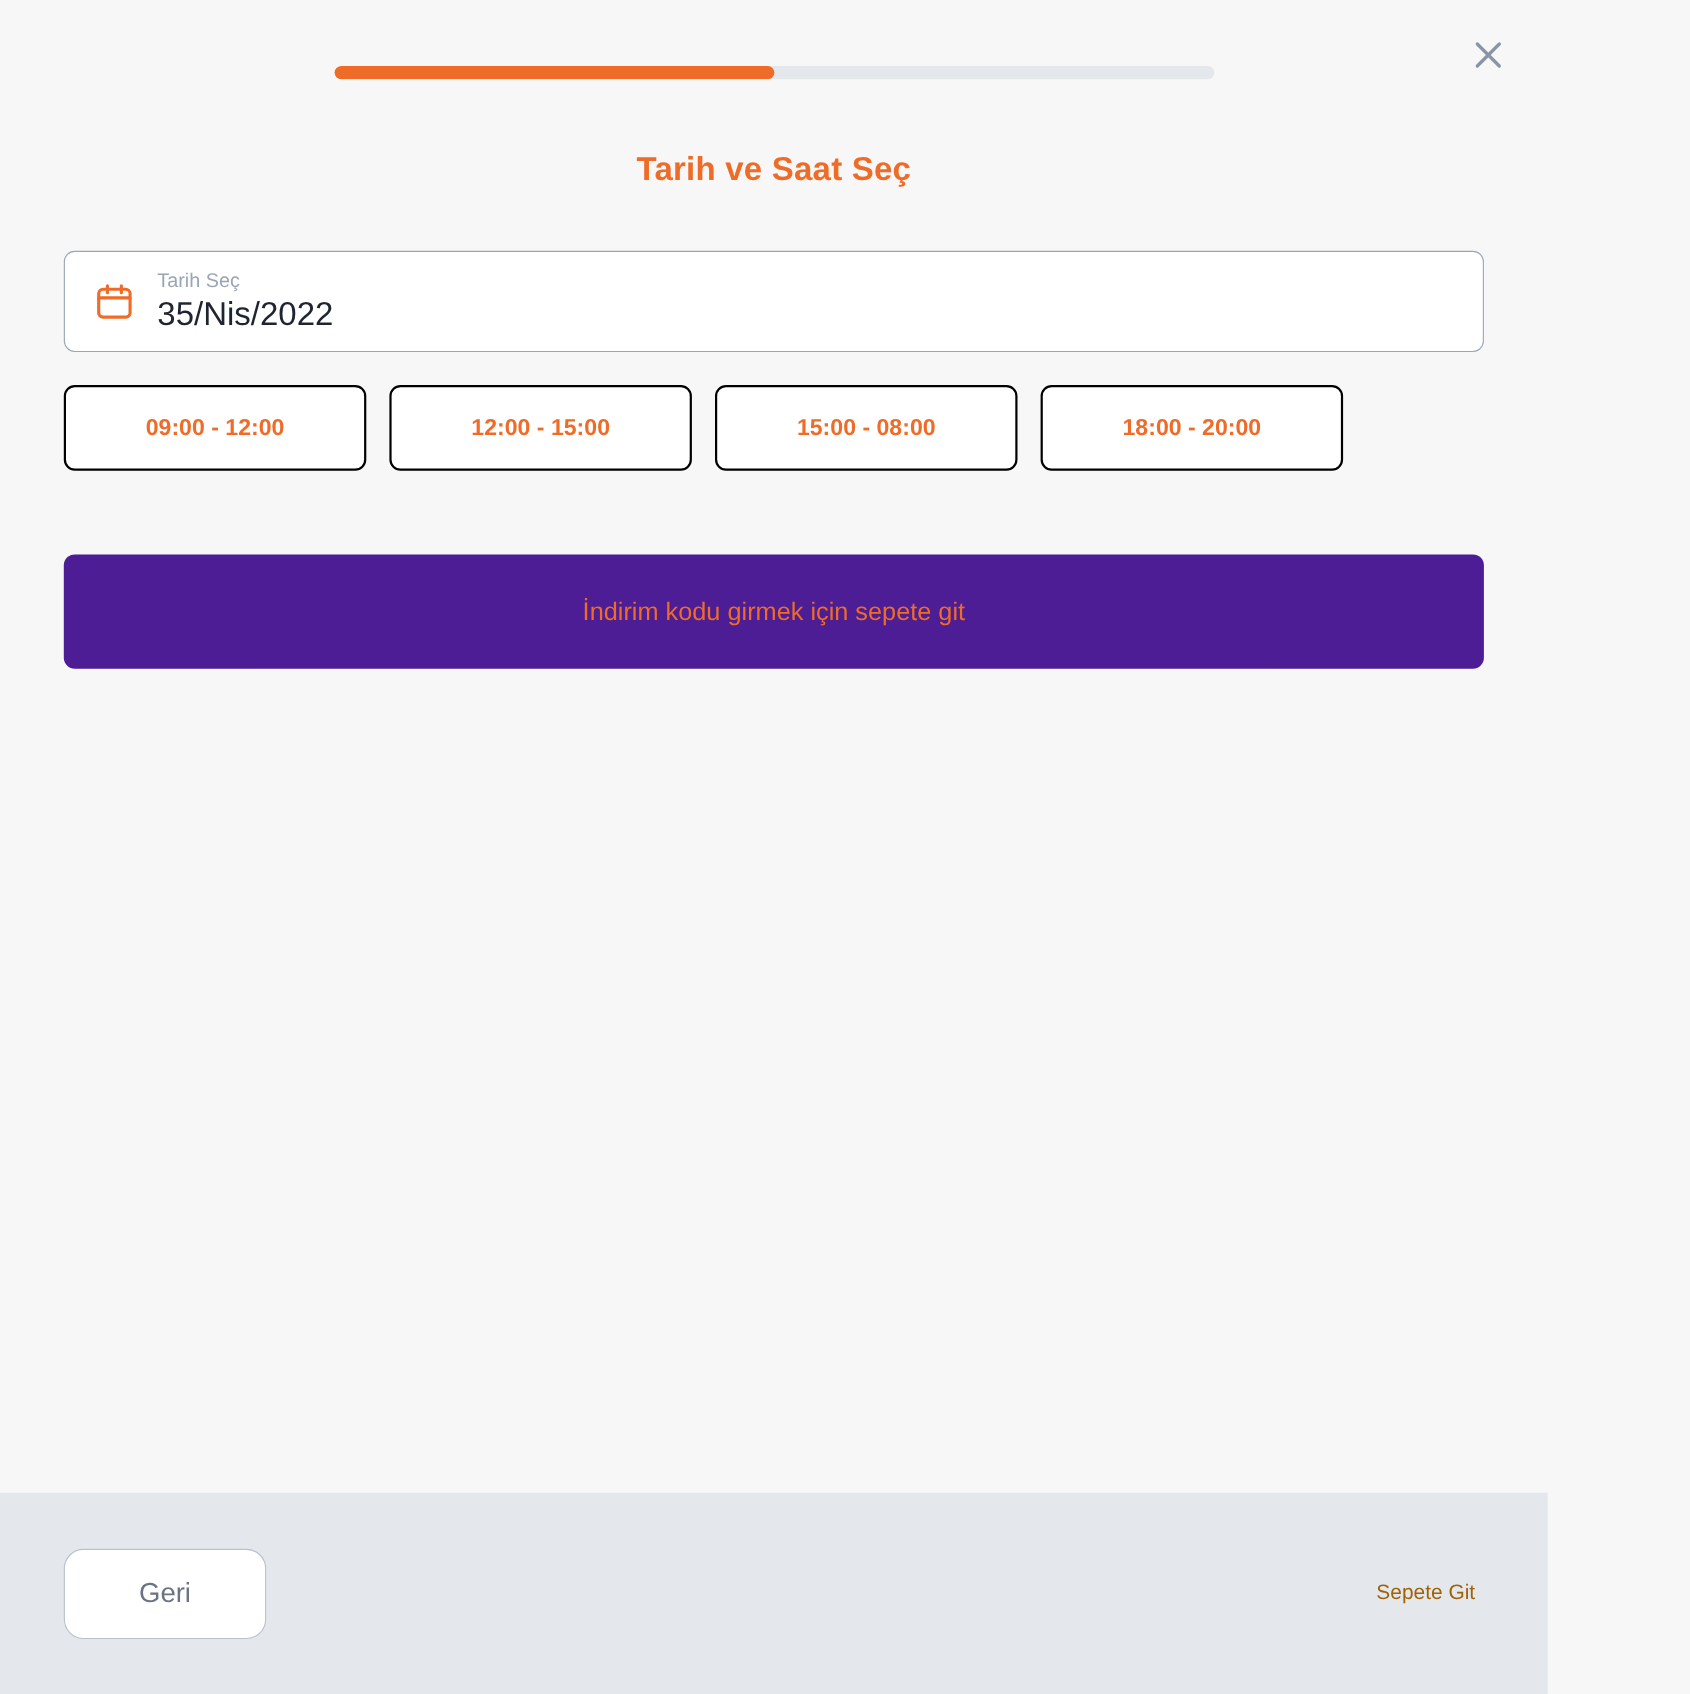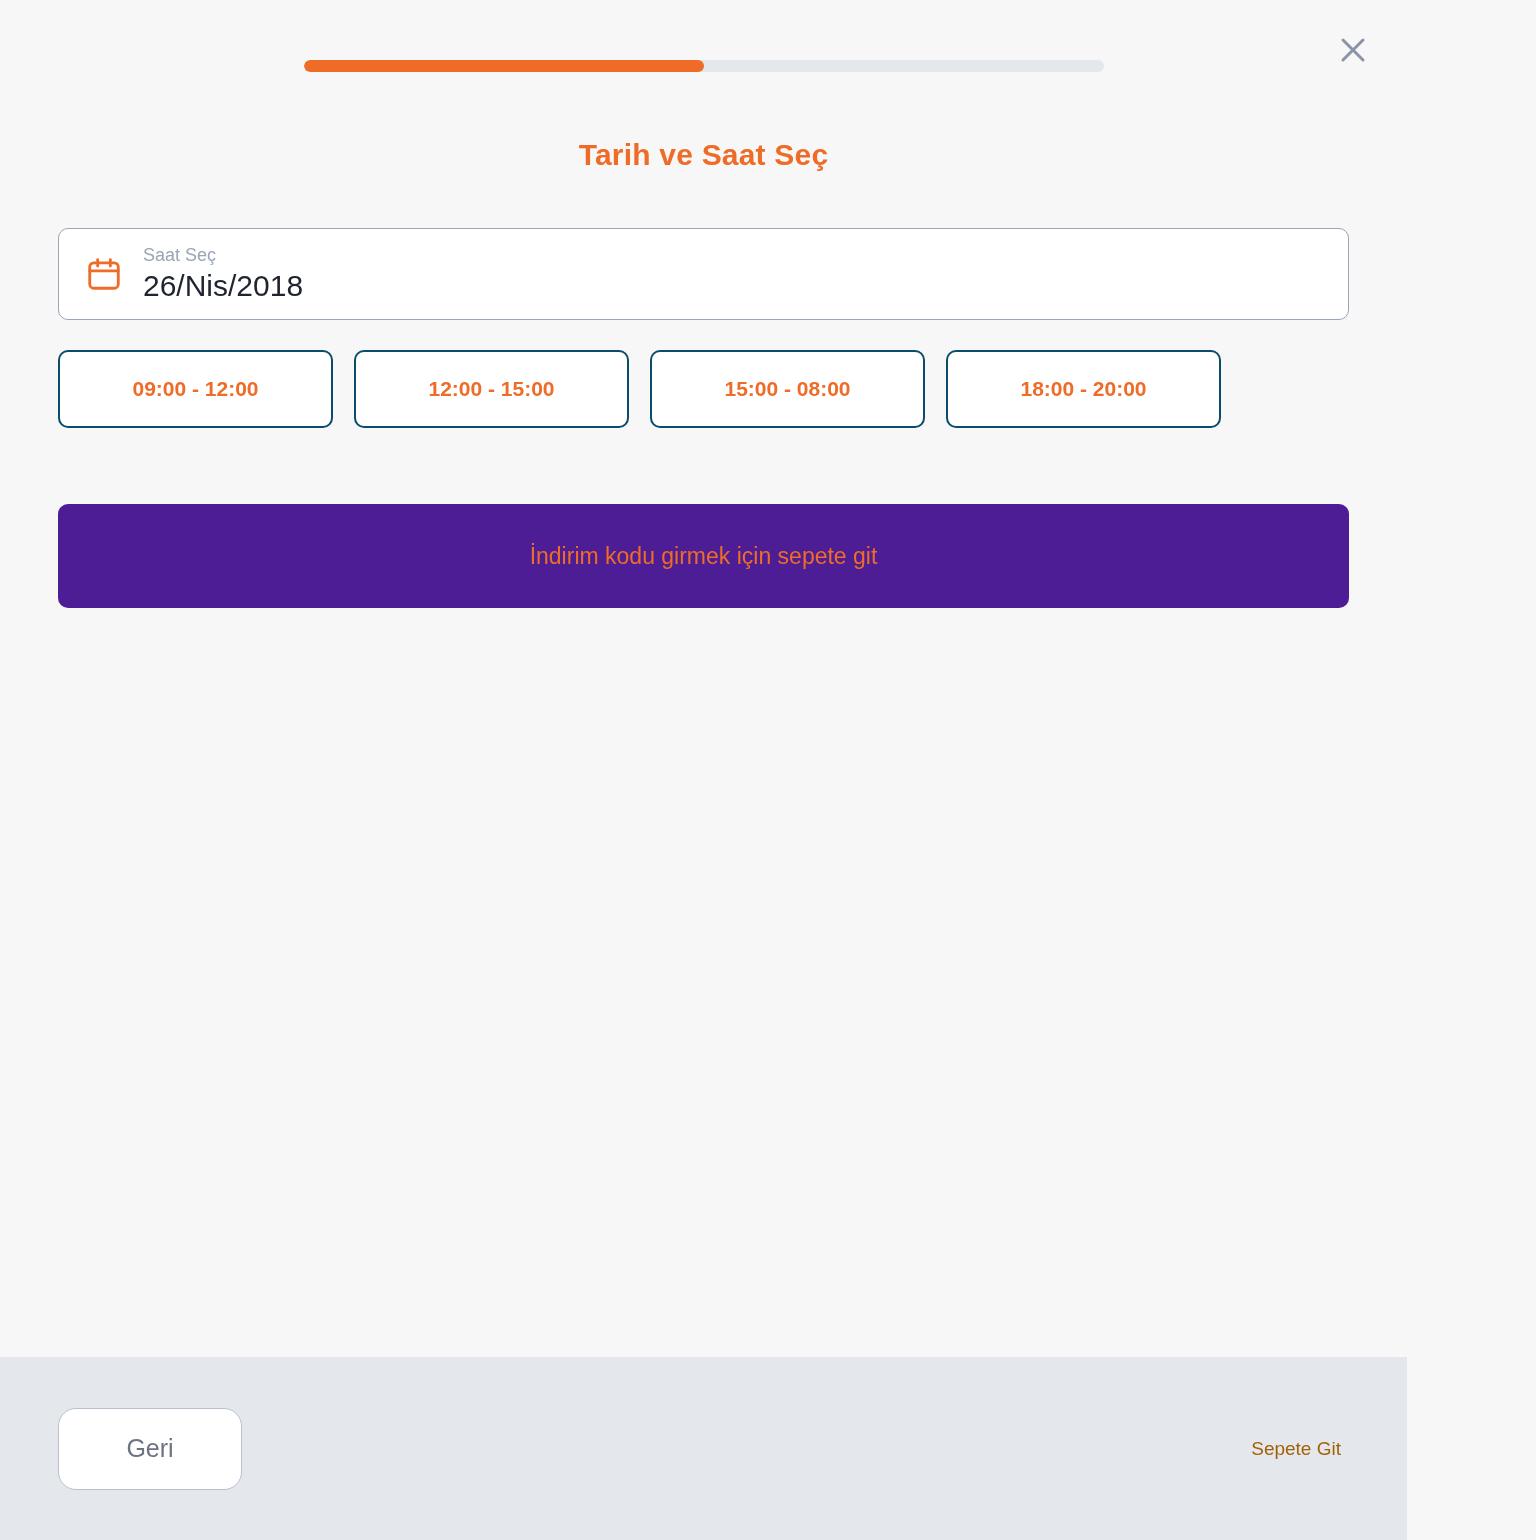--- a/index.html
+++ b/index.html
@@ -102,21 +102,21 @@
   }
 
   .slots {
     margin-top: 30px;
     display: flex;
     gap: 21px;
   }
   .slot {
     min-width: 275px;
     height: 78px;
-    border: 2px solid #0c4a6e;
+    border: 2px solid #000000;
     border-radius: 10px;
     background: #ffffff;
     color: #ee6c28;
     font-size: 21px;
     font-weight: bold;
     display: flex;
     align-items: center;
     justify-content: center;
     cursor: pointer;
     box-sizing: border-box;
@@ -190,22 +190,22 @@
     <div class="date-field">
       <span class="cal-icon">
         <svg width="38" height="38" viewBox="0 0 24 24" fill="none" stroke="currentColor" stroke-width="1.8" stroke-linecap="round" stroke-linejoin="round">
           <rect x="3" y="5" width="18" height="16" rx="2.5"></rect>
           <line x1="3" y1="10" x2="21" y2="10"></line>
           <line x1="8" y1="3" x2="8" y2="7"></line>
           <line x1="16" y1="3" x2="16" y2="7"></line>
         </svg>
       </span>
       <span class="date-texts">
-        <span class="date-label">Saat Seç</span>
-        <span class="date-value">26/Nis/2018</span>
+        <span class="date-label">Tarih Seç</span>
+        <span class="date-value">35/Nis/2022</span>
       </span>
     </div>
 
     <div class="slots">
       <div class="slot">09:00 - 12:00</div>
       <div class="slot">12:00 - 15:00</div>
       <div class="slot">15:00 - 08:00</div>
       <div class="slot">18:00 - 20:00</div>
     </div>
 

